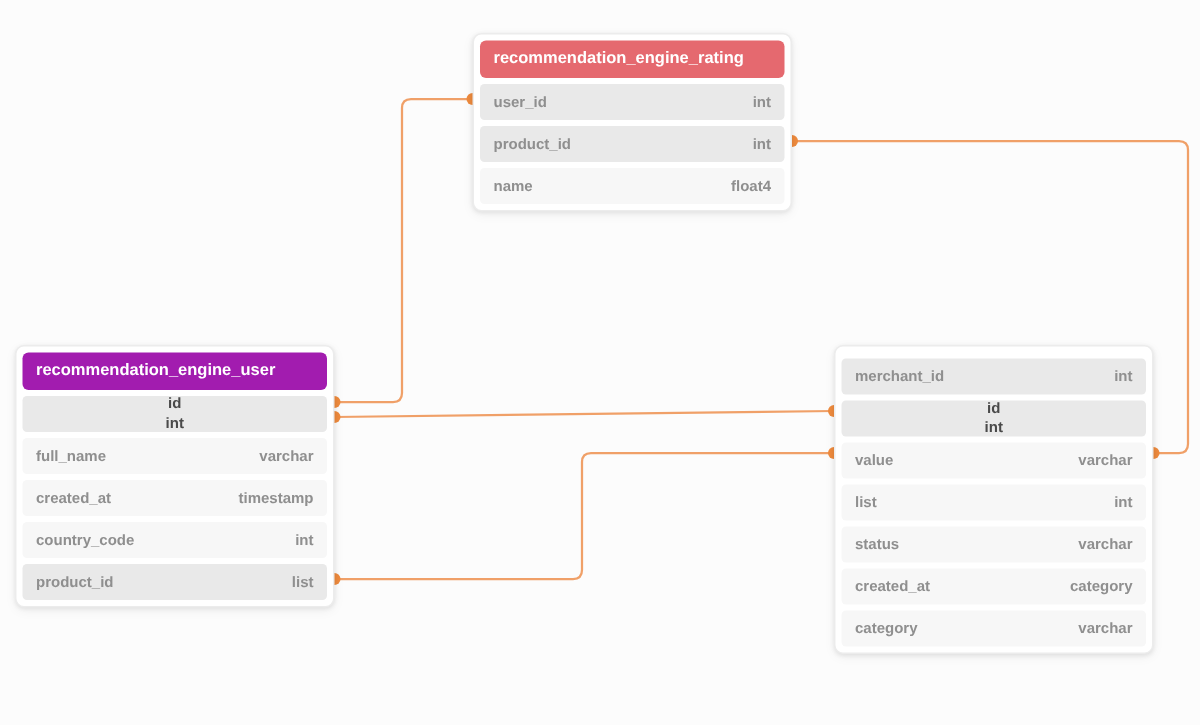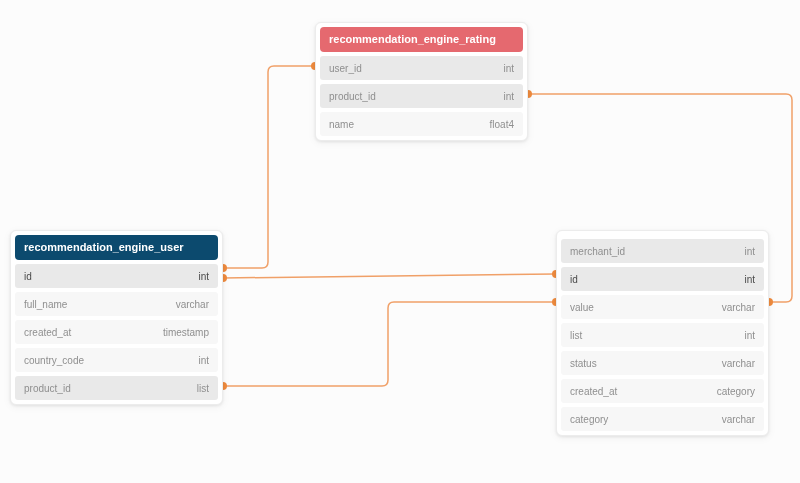--- a/index.html
+++ b/index.html
@@ -36,23 +36,24 @@
     height: 24px;
     margin-top: 4px;
     border-radius: 3px;
     display: flex;
     justify-content: space-between;
     align-items: center;
     padding: 0 9px;
     font-size: 10px;
     background: #f7f7f7;
     color: #8f8f8f;
+    font-weight: bold;
   }
   .table-row.hl { background: #e9e9e9; }
-  .table-row.key { color: #4a4a4a; font-weight: normal; }
+  .table-row.key { color: #4a4a4a; font-weight: bold; flex-direction: column; }
   .row-field { white-space: nowrap; }
   .row-type { white-space: nowrap; }
   #card-rating  { left: 315px; top: 22px; }
   #card-user    { left: 10px;  top: 230px; }
   #card-product { left: 556px; top: 230px; }
   svg.wires {
     position: absolute;
     inset: 0;
     width: 800px;
     height: 483px;
@@ -92,21 +93,21 @@
           <span class="row-type">int</span>
         </div>
         <div class="table-row">
           <span class="row-field">name</span>
           <span class="row-type">float4</span>
         </div>
       </div>
   </div>
 
   <div class="table-card" id="card-user">
-    <div class="table-header" style="background: #0c4a6e; color: rgb(255, 255, 255);">recommendation_engine_user</div>
+    <div class="table-header" style="background: #a21caf; color: rgb(255, 255, 255);">recommendation_engine_user</div>
     <div class="rows">
         <div class="table-row hl key">
           <span class="row-field">id</span>
           <span class="row-type">int</span>
         </div>
         <div class="table-row">
           <span class="row-field">full_name</span>
           <span class="row-type">varchar</span>
         </div>
         <div class="table-row">

